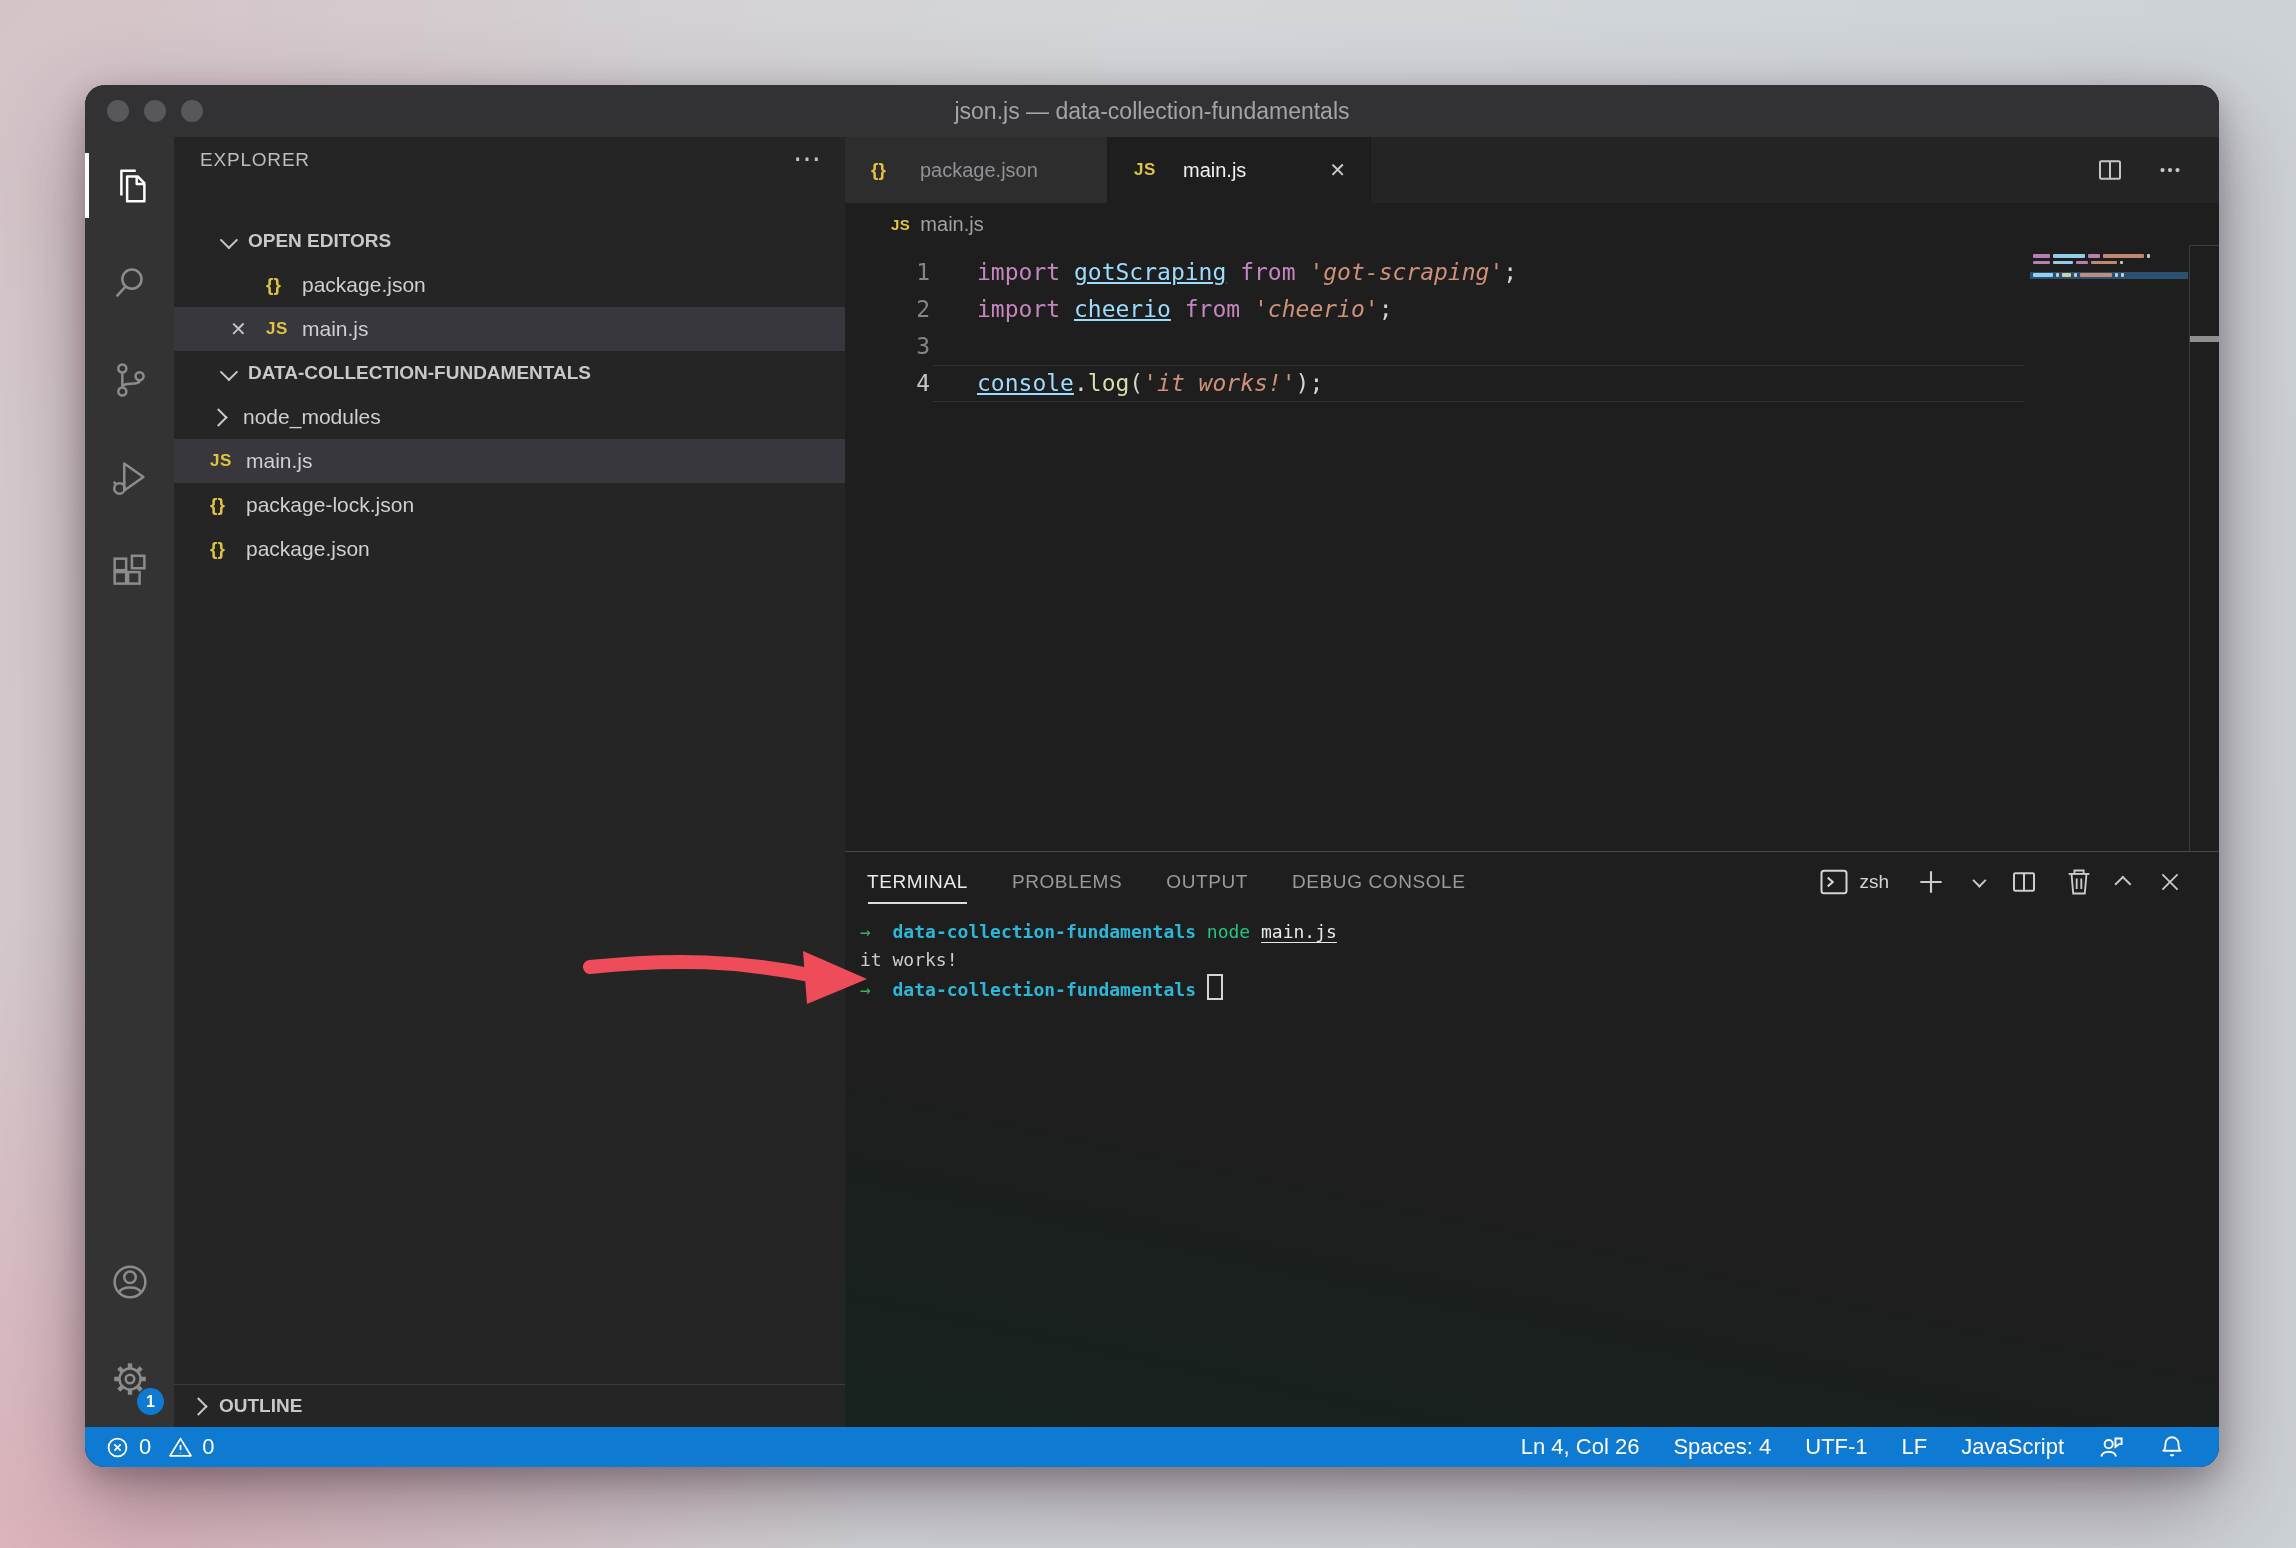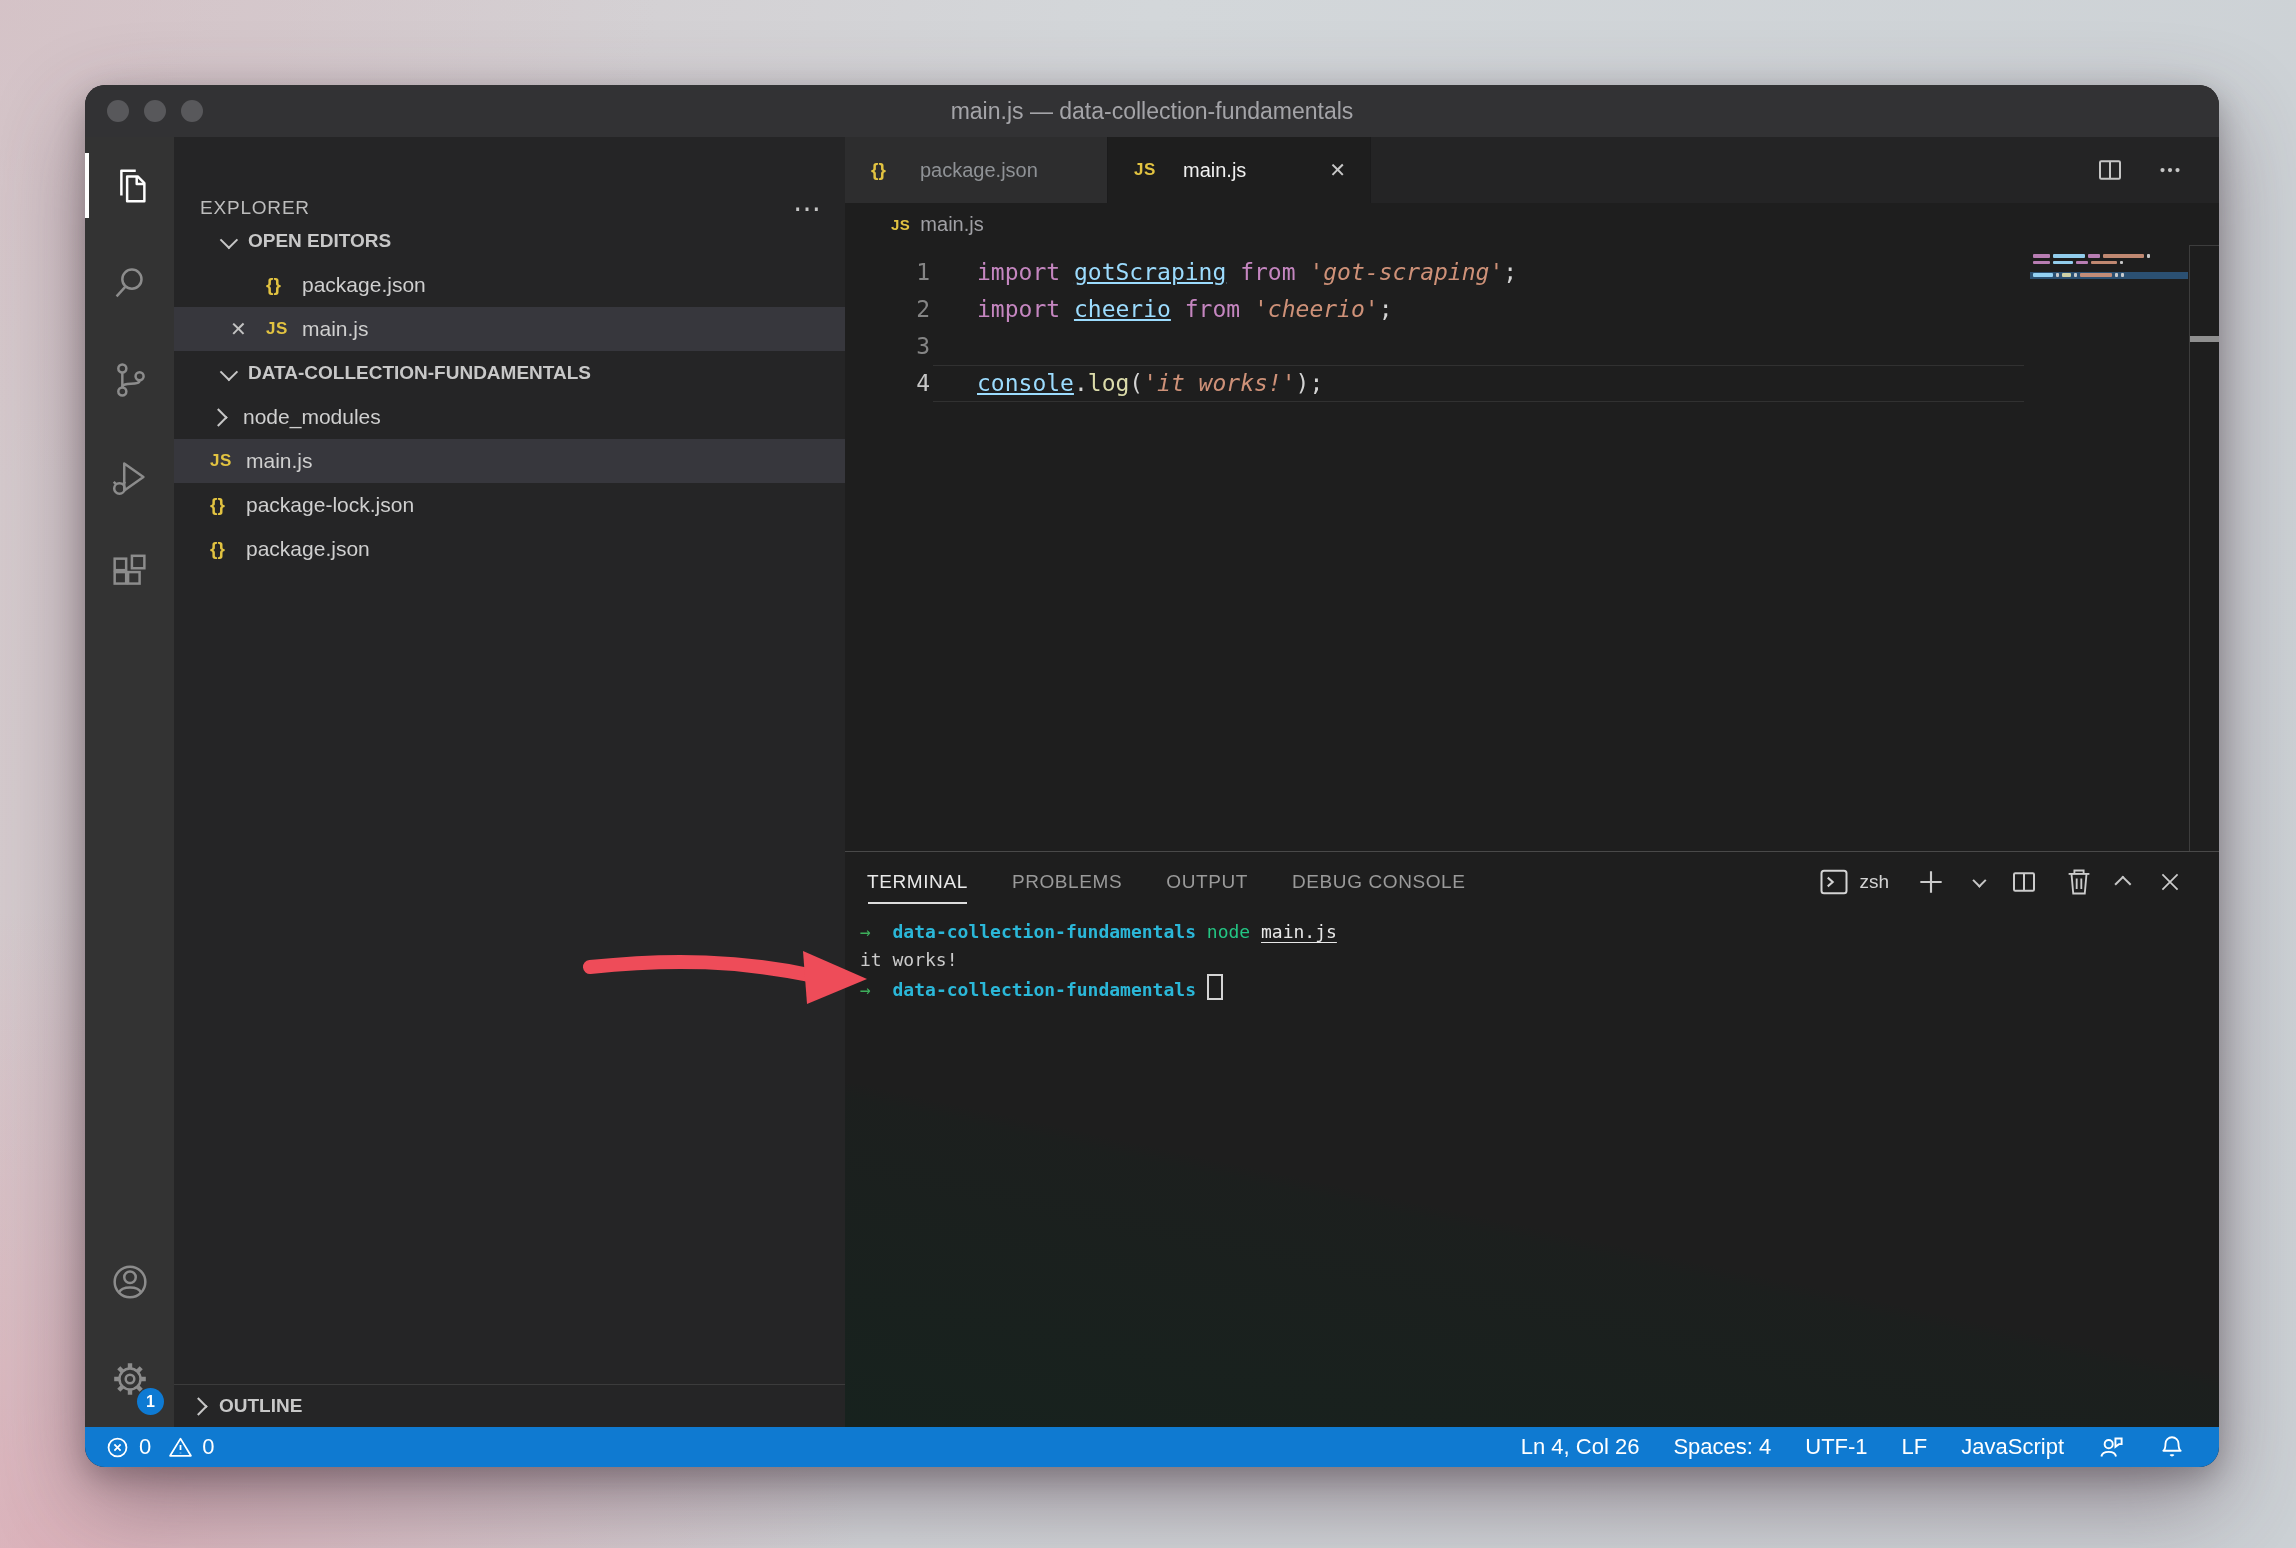--- a/index.html
+++ b/index.html
@@ -19,21 +19,21 @@
   .mainrow{display:flex;height:1290px;}
   .activitybar{width:89px;background:#333333;display:flex;flex-direction:column;justify-content:space-between;flex:none;}
   .ab-group{display:flex;flex-direction:column;}
   .ab-item{height:97px;display:flex;align-items:center;justify-content:center;color:#8c8c8c;position:relative;}
   .ab-item.active{color:#ffffff;}
   .ab-item.active::before{content:"";position:absolute;left:0;top:16px;bottom:16px;width:3.5px;background:#fff;}
   .badge{position:absolute;right:10px;bottom:12px;min-width:27px;height:27px;border-radius:50%;
     background:var(--badge,#0e7ad3);color:#fff;font-size:16px;font-weight:700;display:flex;align-items:center;justify-content:center;}
   
   .sidebar{width:671px;background:#252526;flex:none;position:relative;color:#cccccc;}
-  .sb-header{height:70px;display:flex;align-items:flex-end;padding:12px 24px 0 26px;}
+  .sb-header{height:70px;display:flex;align-items:flex-start;padding:12px 24px 0 26px;}
   .sb-title{font-size:19px;letter-spacing:.8px;color:#bdbdbd;}
   .sb-more{margin-left:auto;font-size:28px;color:#c5c5c5;line-height:20px;}
   .section-header{height:44px;display:flex;align-items:center;padding-left:16px;font-weight:700;font-size:19px;color:#c8c8c8;margin-left:29px;}
   .section-header .chev{margin:0 14px 0 2px;}
   .chev{display:inline-block;width:11px;height:11px;border-right:2.4px solid #c7c7c7;border-bottom:2.4px solid #c7c7c7;flex:none;}
   .chev.down{transform:rotate(45deg) translateY(-2px);}
   .chev.right{transform:rotate(-45deg);}
   .chev.up{transform:rotate(225deg) translateY(-3px);}
   .sb-row{height:44px;display:flex;align-items:center;font-size:21px;color:#cfcfcf;}
   .sb-row.selected{background:var(--sel,#37373d);}
@@ -106,21 +106,21 @@
 <body>
 
 <div class="window">
 
   <div class="titlebar">
     <div class="traffic">
       <span class="tl"></span>
       <span class="tl"></span>
       <span class="tl"></span>
     </div>
-    <div class="title">main.js — data-collection-fundamentals</div>
+    <div class="title">json.js — data-collection-fundamentals</div>
   </div>
 
   <div class="mainrow">
     <div class="activitybar">
       <div class="ab-group">
         <div class="ab-item active">
           <span>
             <svg viewBox="0 0 48 48" width="46" height="46" fill="none" stroke="currentColor" stroke-width="2.6" stroke-linejoin="round">
               <path d="M30 8 H15 v26"></path>
                 <path d="M21 14 h11 l7 7 v19 H21 z"></path>

